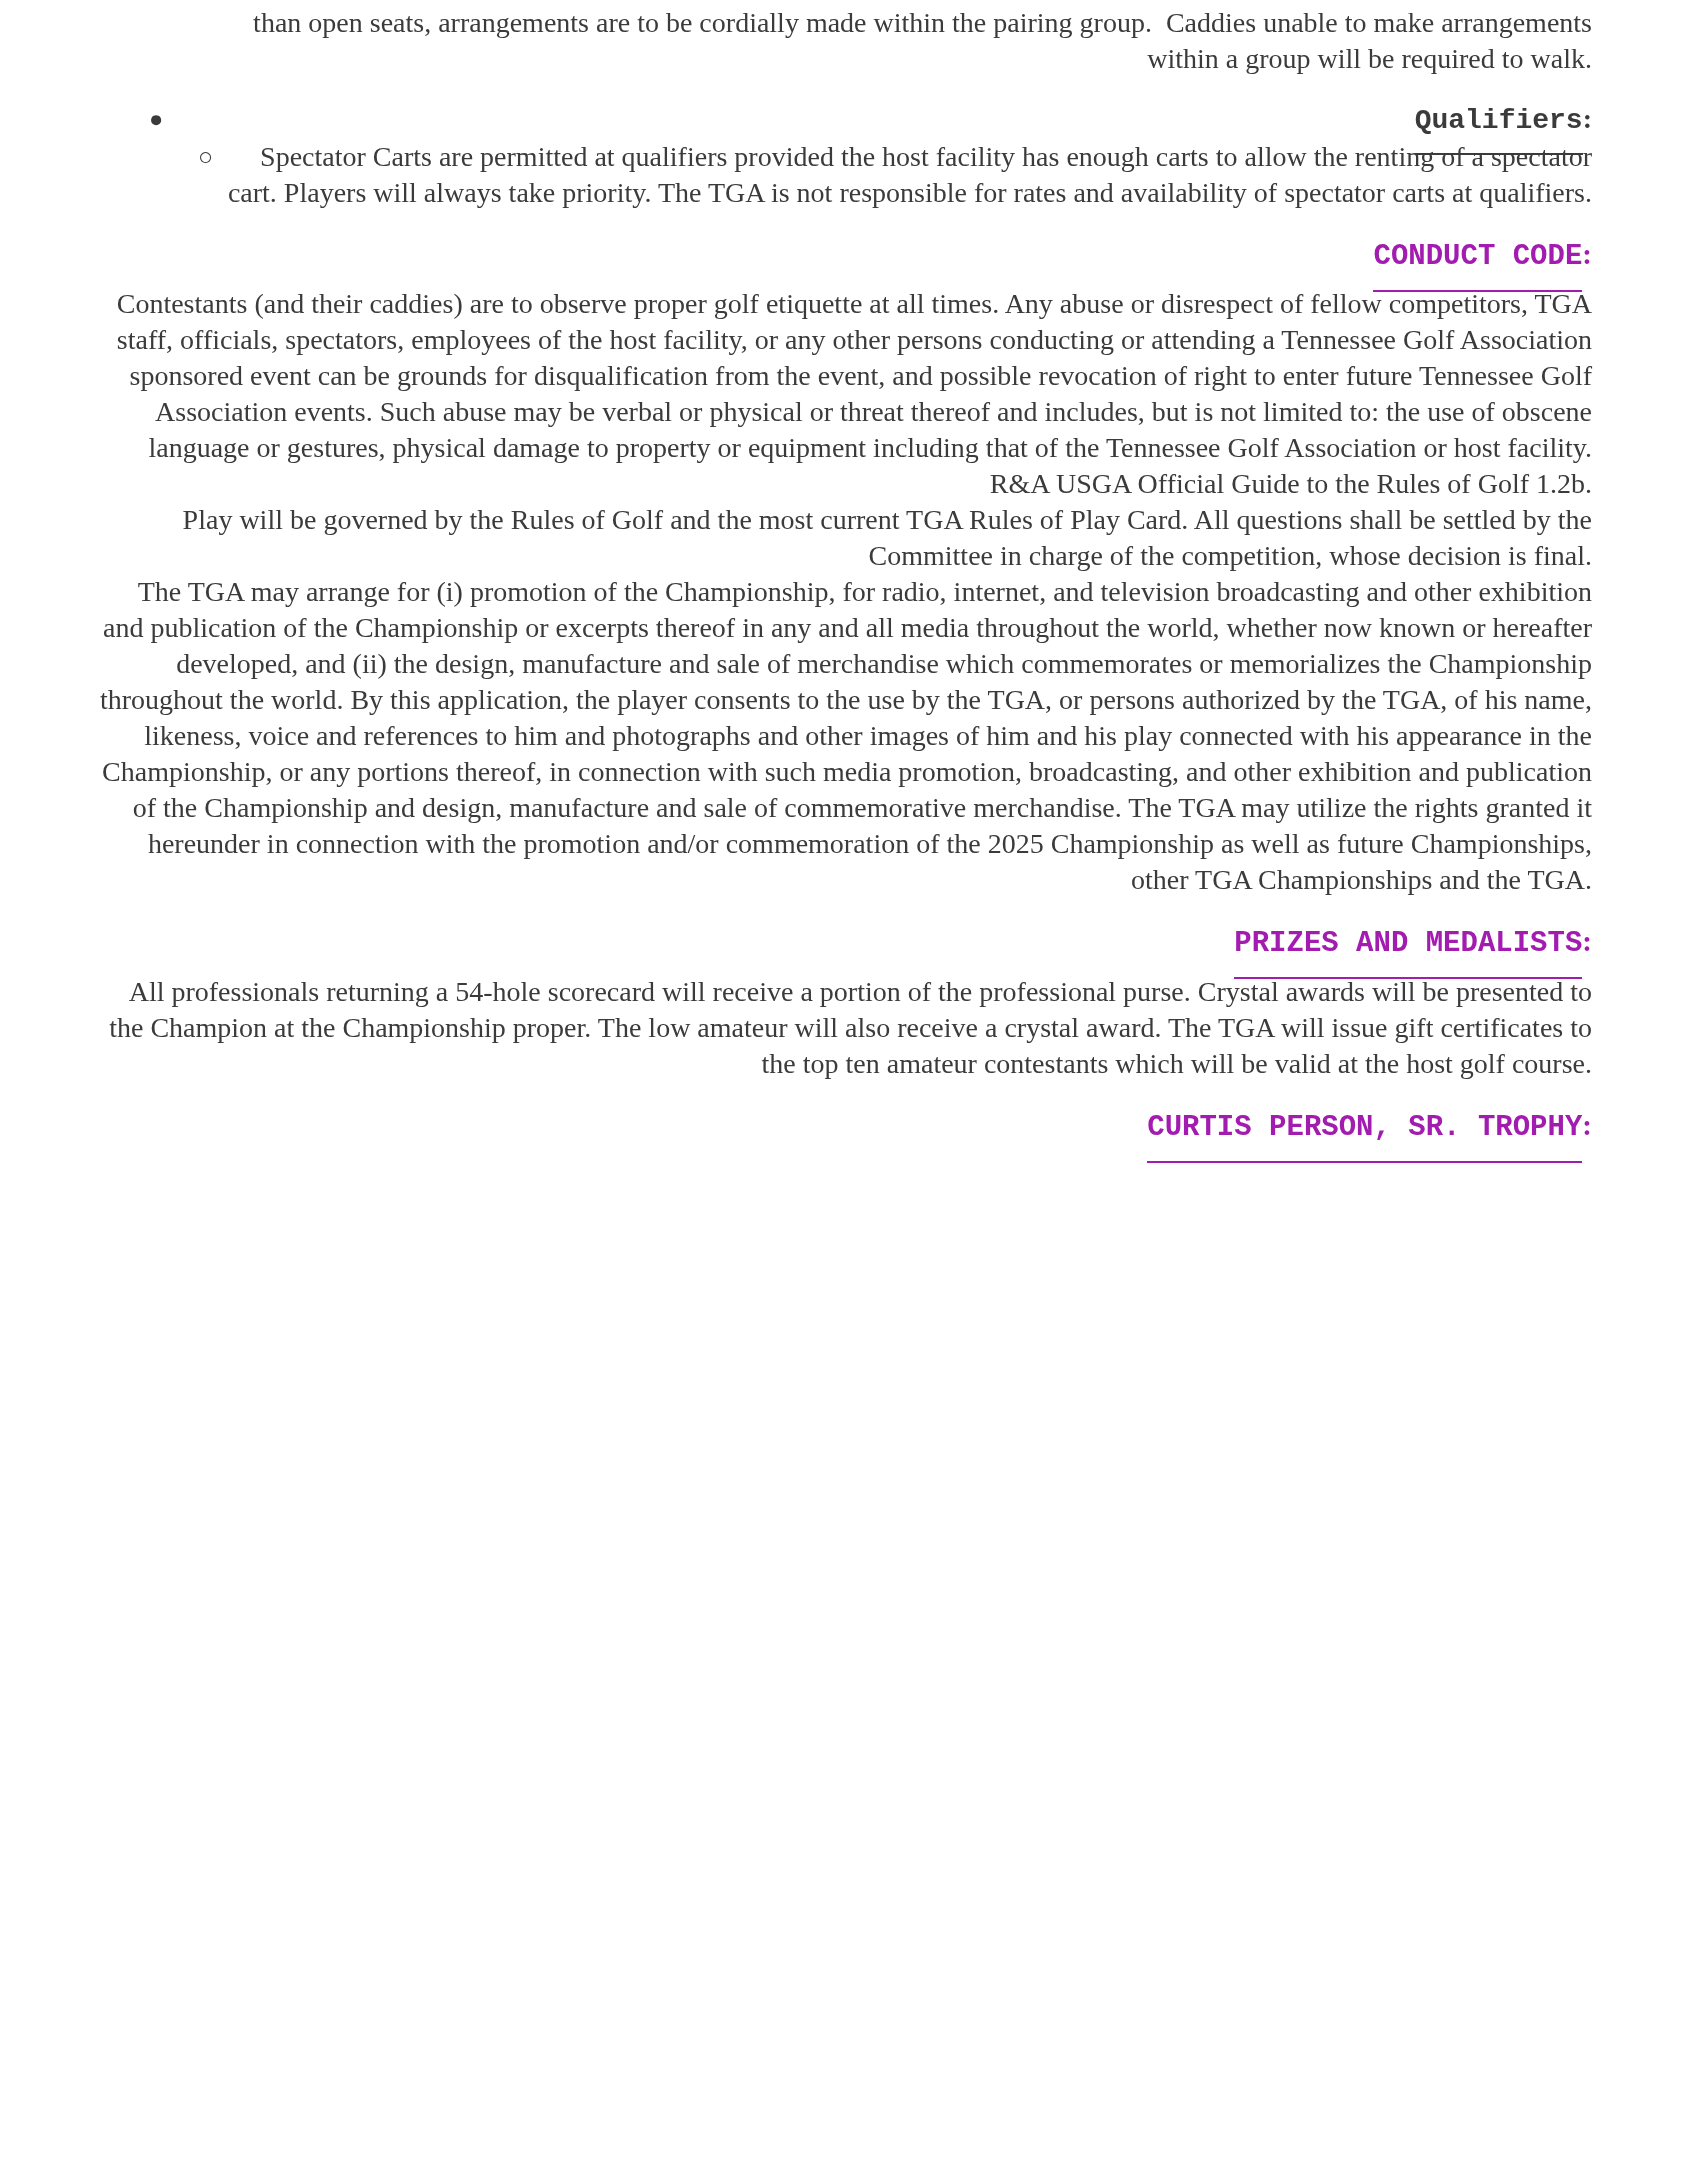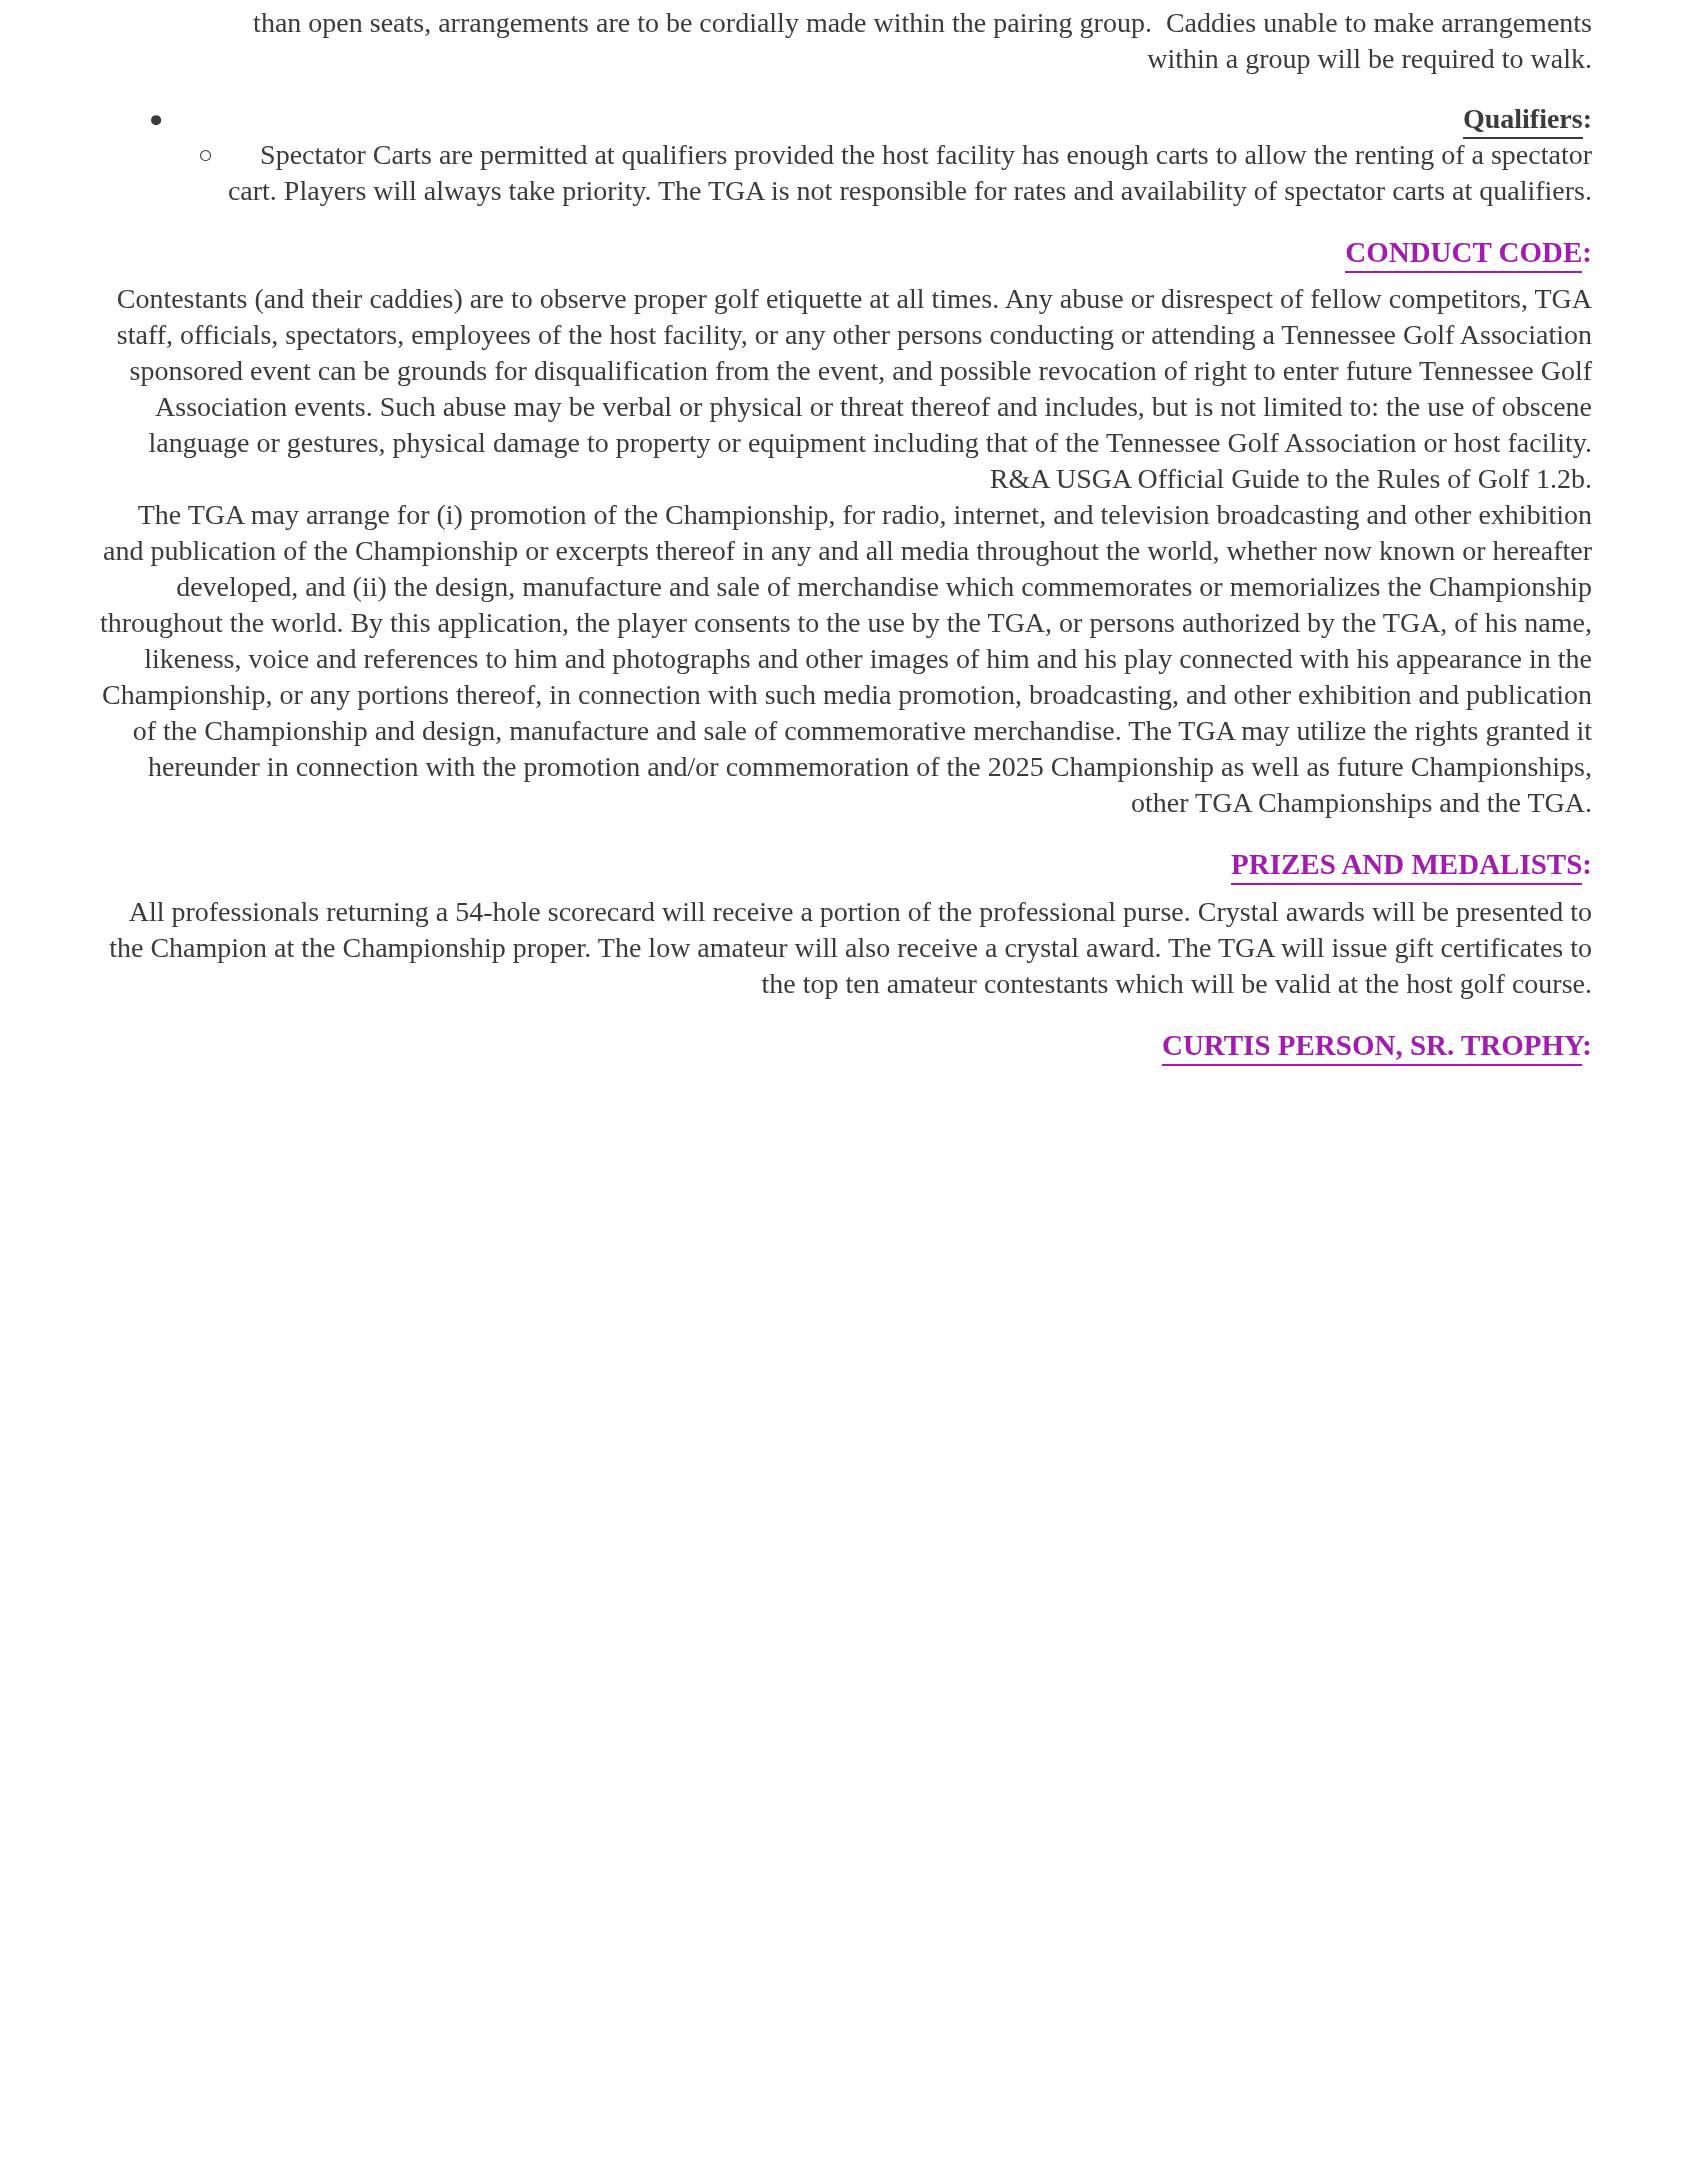--- a/index.html
+++ b/index.html
@@ -58,21 +58,22 @@
     position: absolute;
     left: 101px;
     top: 0;
     font-size: 25px;
     line-height: 36px;
   }
 
   
   .u {
     border-bottom: 2.5px solid currentColor;
-    padding-bottom: 3px;
+    padding-bottom: 17px;
+    font-family: Liberation Mono, monospace;
   }
 
   .section-heading {
     font-size: 29px;
     line-height: 36px;
     font-weight: bold;
     color: #a21caf;
     margin: 25px 0 11.8px 0;
   }
 </style>
@@ -93,20 +94,21 @@
       <span class="marker-circle">○</span>
       <span>Spectator Carts are permitted at qualifiers provided the host facility has enough carts to allow the renting of a spectator cart. Players will always take priority. The TGA is not responsible for rates and availability of spectator carts at qualifiers.</span>
     </div>
 
     <div>
       <h2 class="section-heading"><span class="u">CONDUCT CODE</span><span>:</span></h2>
       <p class="para">Contestants (and their caddies) are to observe proper golf etiquette at all times. Any abuse or disrespect of fellow competitors, TGA staff, officials, spectators, employees of the host facility, or any other persons conducting or attending a Tennessee Golf Association sponsored event can be grounds for disqualification from the event, and possible revocation of right to enter future Tennessee Golf Association events. Such abuse may be verbal or physical or threat thereof and includes, but is not limited to: the use of obscene language or gestures, physical damage to property or equipment including that of the Tennessee Golf Association or host facility. R&amp;A USGA Official Guide to the Rules of Golf 1.2b.</p>
     </div>
 
     <div>
+      <p class="para">Play will be governed by the Rules of Golf and the most current TGA Rules of Play Card. All questions shall be settled by the Committee in charge of the competition, whose decision is final.</p>
     </div>
 
     <div>
       <p class="para">The TGA may arrange for (i) promotion of the Championship, for radio, internet, and television broadcasting and other exhibition and publication of the Championship or excerpts thereof in any and all media throughout the world, whether now known or hereafter developed, and (ii) the design, manufacture and sale of merchandise which commemorates or memorializes the Championship throughout the world. By this application, the player consents to the use by the TGA, or persons authorized by the TGA, of his name, likeness, voice and references to him and photographs and other images of him and his play connected with his appearance in the Championship, or any portions thereof, in connection with such media promotion, broadcasting, and other exhibition and publication of the Championship and design, manufacture and sale of commemorative merchandise. The TGA may utilize the rights granted it hereunder in connection with the promotion and/or commemoration of the 2025 Championship as well as future Championships, other TGA Championships and the TGA.</p>
     </div>
 
     <div>
       <h2 class="section-heading"><span class="u">PRIZES AND MEDALISTS</span><span>:</span></h2>
       <p class="para">All professionals returning a 54-hole scorecard will receive a portion of the professional purse. Crystal awards will be presented to the Champion at the Championship proper. The low amateur will also receive a crystal award. The TGA will issue gift certificates to the top ten amateur contestants which will be valid at the host golf course.</p>
     </div>

